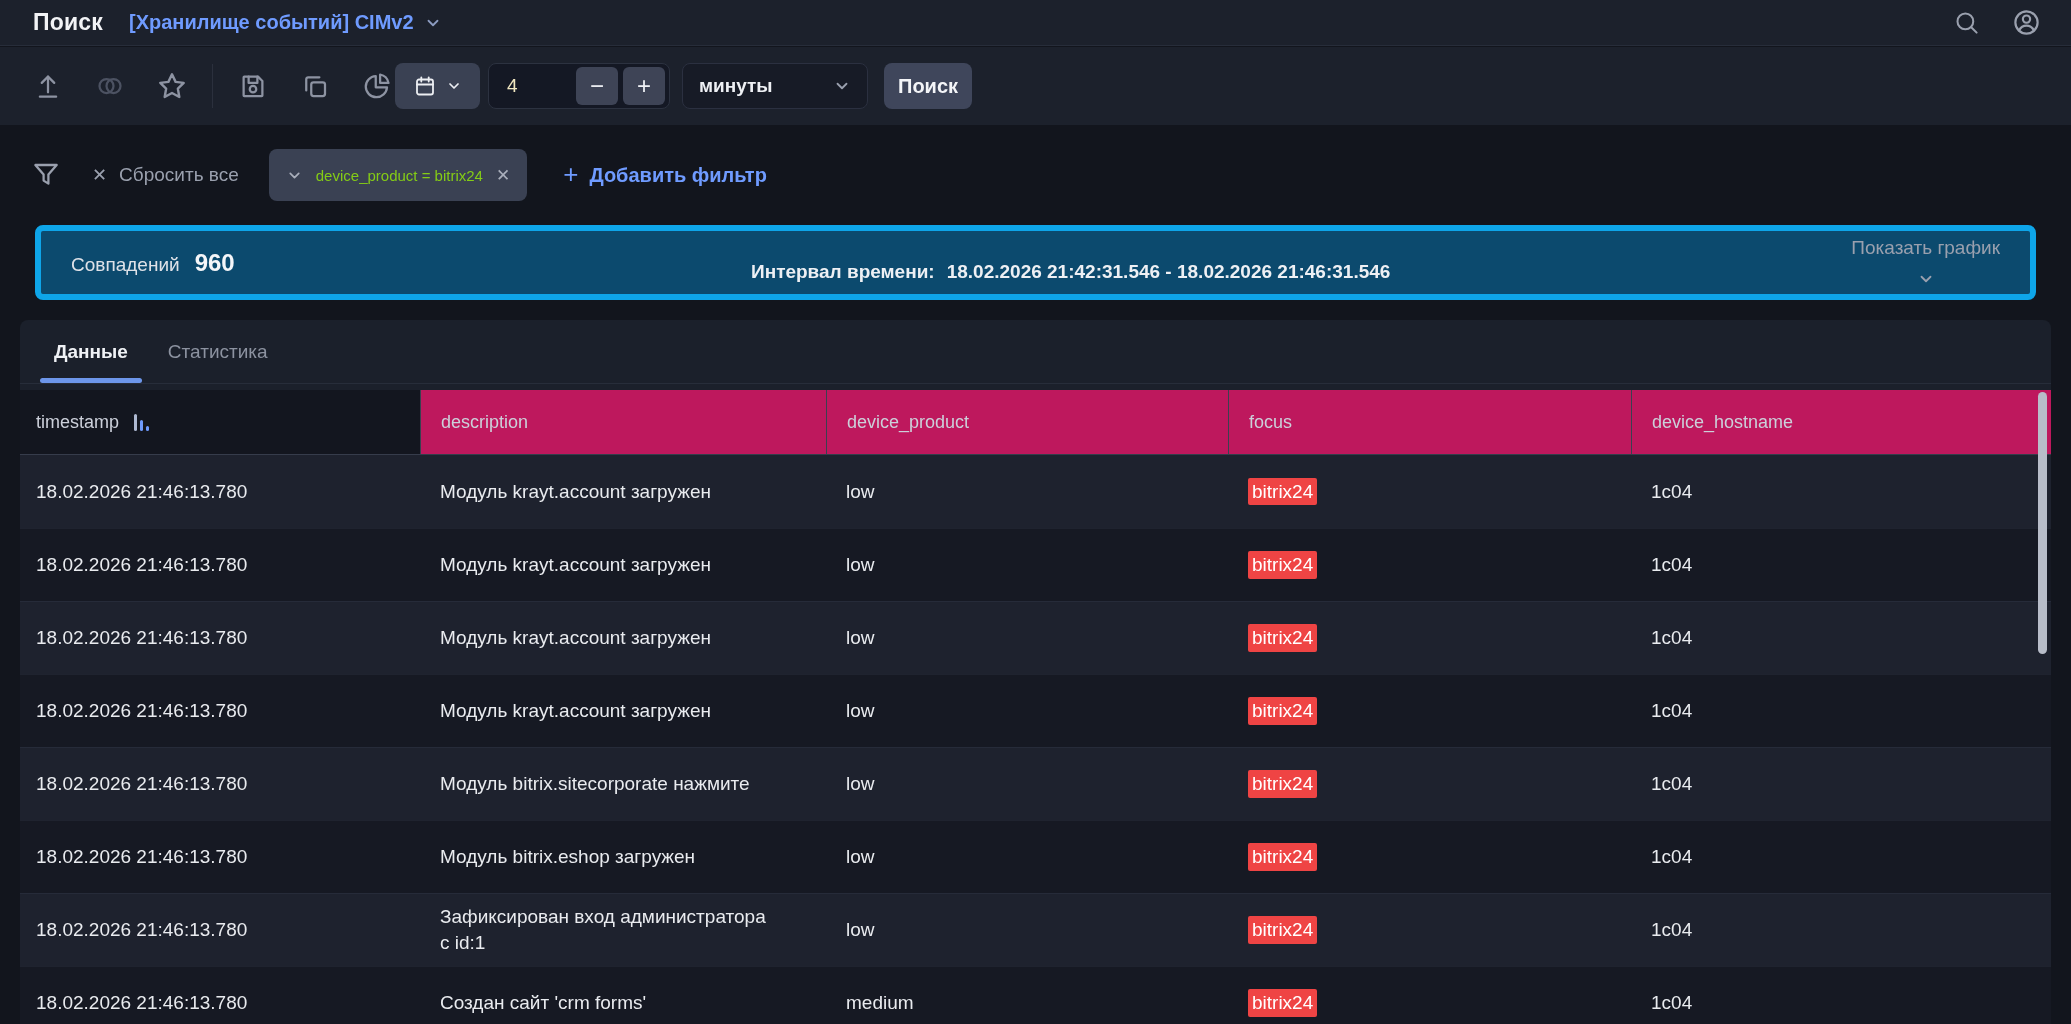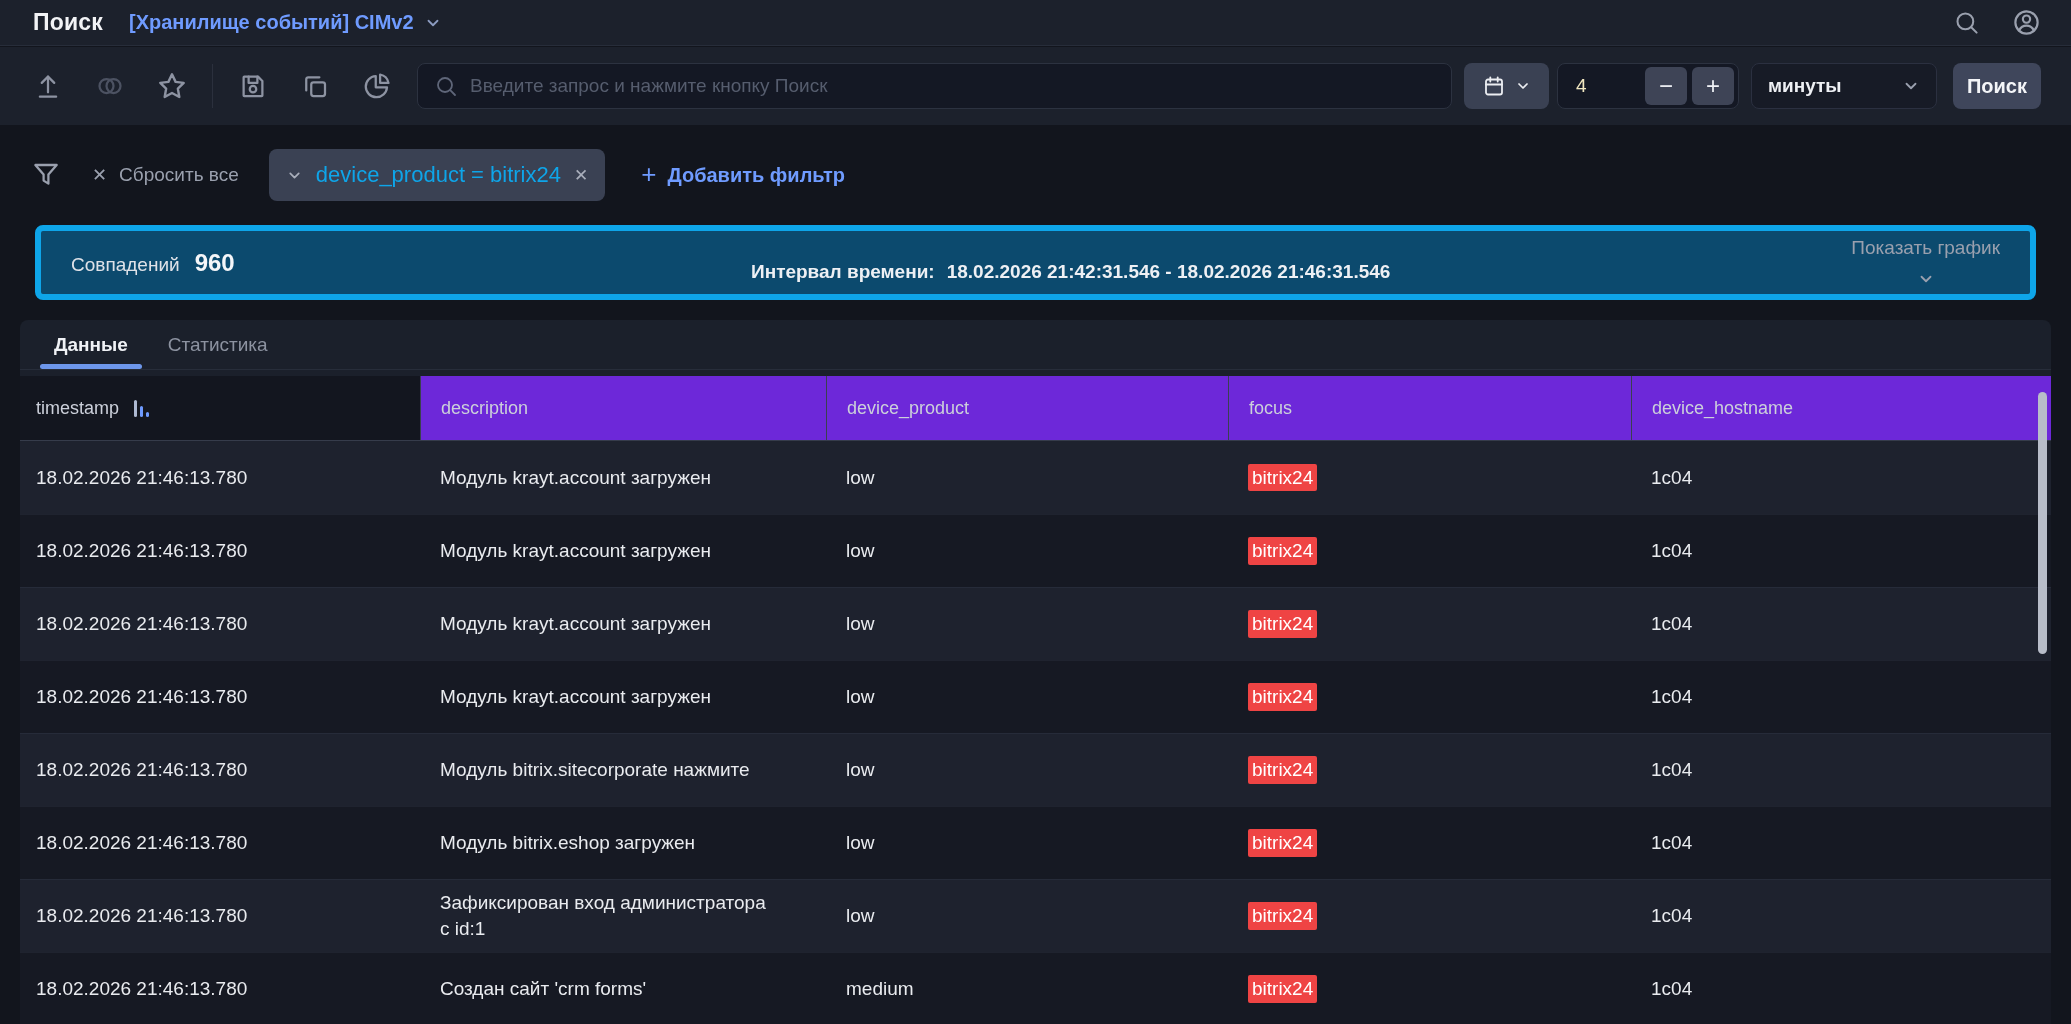--- a/index.html
+++ b/index.html
@@ -91,21 +91,21 @@
   .reset-all {
     margin-left:30px; display:flex; align-items:center; gap:12px;
     color:#9aa0ae; font-size:19px; cursor:pointer;
   }
   .x-glyph { font-size:18px; line-height:1; }
   .filter-chip {
     margin-left:30px; height:52px; background:#3a4153; border-radius:8px;
     display:flex; align-items:center; gap:13px; padding:0 17px; cursor:pointer;
   }
   .filter-chip .chev { color:#a9aebb; }
-  .chip-label { font-size:22px; color:#0ea5e9; }
+  .chip-label { font-size:15px; color:#84cc16; }
   .chip-x { color:#a9aebb; font-size:17px; cursor:pointer; }
   .add-filter {
     margin-left:36px; display:flex; align-items:center; gap:11px;
     color:#6f9bff; font-size:20px; font-weight:600; cursor:pointer;
   }
   .plus-glyph { font-size:26px; font-weight:400; line-height:1; margin-top:-2px; }
 
   
   .summary-card {
     position:absolute; left:35px; top:225px; width:2001px; height:75px;
@@ -124,36 +124,36 @@
     margin-left:auto; display:flex; align-items:center; gap:11px;
     color:#9aa0ae; font-size:19px; cursor:pointer;flex-direction:column;
   }
 
   
   .main-card {
     position:absolute; left:20px; top:320px; width:2031px; height:704px;
     background:#1b202b; border-radius:8px 8px 0 0; overflow:hidden;
   }
   .tabs {
-    height:50px; display:flex; align-items:stretch; padding:0 20px; gap:12px;
+    height:64px; display:flex; align-items:stretch; padding:0 20px; gap:12px;
     border-bottom:1px solid #272d3a;
   }
   .tab {
     position:relative; padding:0 14px; display:flex; align-items:center;
     font-size:19px; color:#8c92a0; cursor:pointer;
   }
   .tab.active { color:#f0f2f6; font-weight:700; }
   .tab.active .tab-underline {
     position:absolute; left:0; right:0; bottom:0; height:5px;
     border-radius:3px; background:#6d96ea;
   }
   .thead {
     margin-top:6px; height:65px; display:grid;
     grid-template-columns:400px 406px 402px 403px 1fr;
-    background:#6d28d9; border-bottom:1px solid #363c4b;
+    background:#be185d; border-bottom:1px solid #363c4b;
   }
   .th {
     display:flex; align-items:center; padding-left:20px;
     font-size:18px; color:#ccd0da;
   }
   .th:first-child { padding-left:16px; background:#13161f; }
   .th + .th { border-left:1px solid #3a4050; }
   .sort-icon { display:flex; align-items:flex-end; gap:3px; margin-left:15px; height:18px; }
   .sort-icon span { display:block; width:3px; border-radius:1.5px; }
   .sort-b1 { height:17px; background:#aeb9d2; }
@@ -239,27 +239,20 @@
         <rect x="9" y="9" width="11" height="11" rx="1.8"></rect>
         <path d="M15.5 5 H6.5 A1.5 1.5 0 0 0 5 6.5 v9"></path>
       </svg>
   </div>
   <div class="icon-btn">
     <svg width="30" height="30" viewBox="0 0 24 24" fill="none" stroke="currentColor" stroke-width="1.8" stroke-linecap="round" stroke-linejoin="round">
         <path d="M11 4 a8.5 8.5 0 1 0 9 9 h-9 z"></path>
         <path d="M14.5 2.8 a8.5 8.5 0 0 1 6.7 6.7 h-6.7 z"></path>
       </svg>
   </div>
-  <div class="search-box">
-    <svg width="24" height="24" viewBox="0 0 24 24" fill="none" stroke="currentColor" stroke-width="1.8" stroke-linecap="round">
-        <circle cx="11" cy="11" r="7"></circle>
-        <line x1="16.2" y1="16.2" x2="21" y2="21"></line>
-      </svg>
-    <input type="text" placeholder="Введите запрос и нажмите кнопку Поиск" style="">
-  </div>
   <div class="cal-btn">
     <svg width="24" height="24" viewBox="0 0 24 24" fill="none" stroke="currentColor" stroke-width="1.8" stroke-linecap="round" stroke-linejoin="round">
         <rect x="4" y="5.5" width="16" height="15" rx="2"></rect>
         <line x1="8.3" y1="3.5" x2="8.3" y2="7.5"></line>
         <line x1="15.7" y1="3.5" x2="15.7" y2="7.5"></line>
         <line x1="4" y1="10.5" x2="20" y2="10.5"></line>
       </svg>
     <svg class="chev" width="16" height="16" viewBox="0 0 24 24" fill="none" stroke="currentColor" stroke-width="2.6" stroke-linecap="round" stroke-linejoin="round">
         <polyline points="6 9 12 15 18 9"></polyline>
       </svg>

